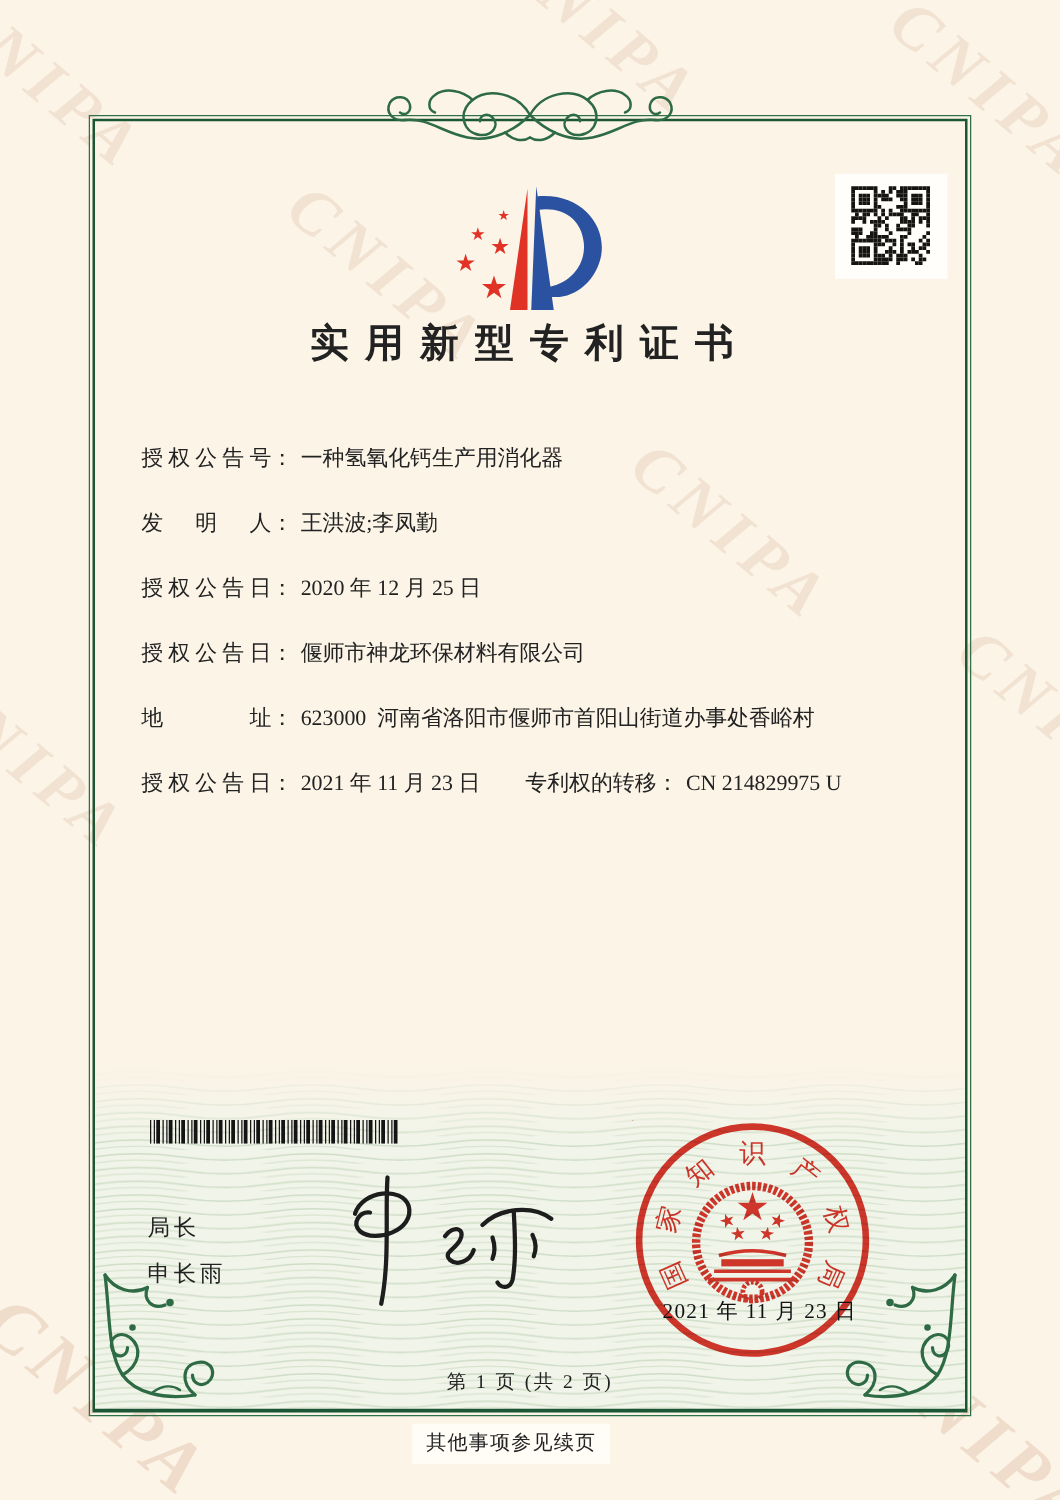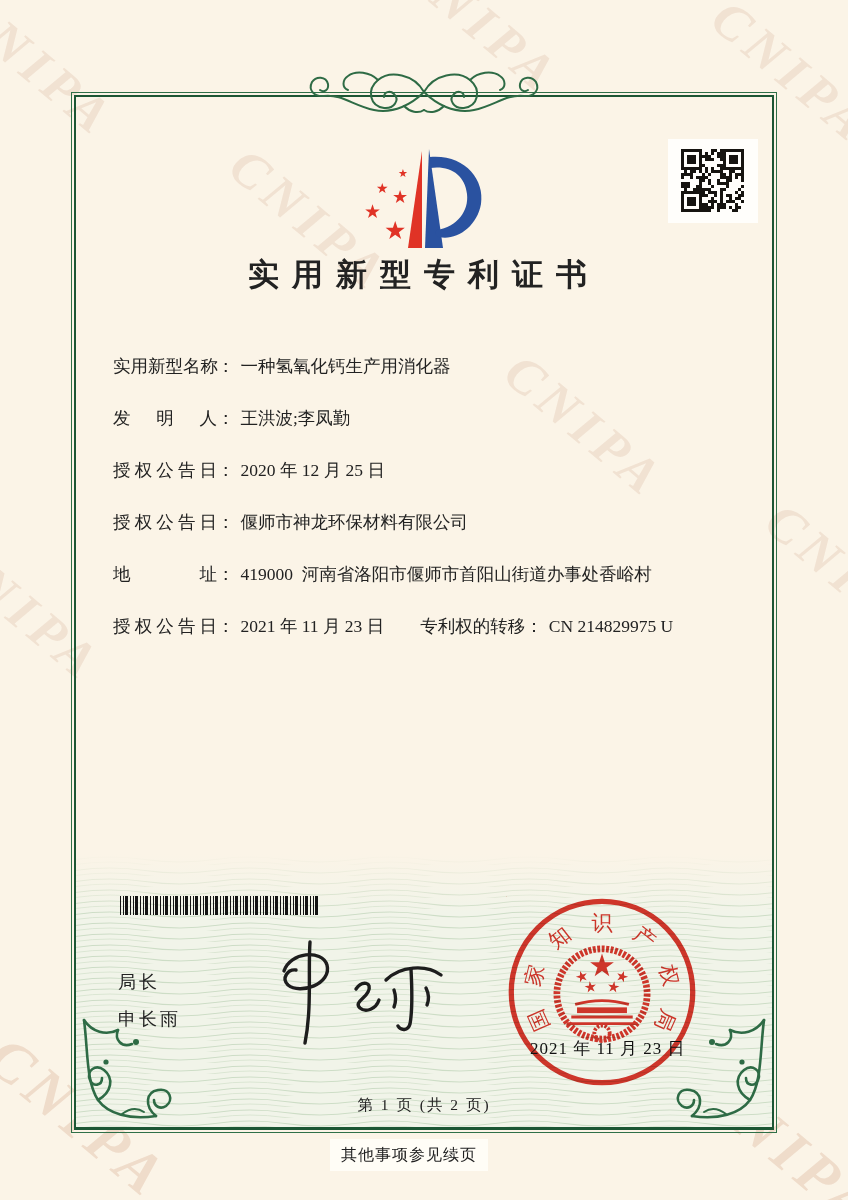--- a/index.html
+++ b/index.html
@@ -395,33 +395,33 @@
         <i style="left:36px;top:60px"></i>
         <i style="left:51px;top:60px"></i>
         <i style="left:54px;top:60px"></i>
       </div>
   </div>
 
   <div id="title">实用新型专利证书</div>
 
   <div id="fields">
     <div class="row">
-      <span class="lbl">实用新型名称</span><span class="cl">：</span><span class="val">一种氢氧化钙生产用消化器</span>
+      <span class="lbl">授权公告号</span><span class="cl">：</span><span class="val">一种氢氧化钙生产用消化器</span>
     </div>
     <div class="row">
       <span class="lbl">发明人</span><span class="cl">：</span><span class="val">王洪波;李凤勤</span>
     </div>
     <div class="row">
       <span class="lbl">授权公告日</span><span class="cl">：</span><span class="val">2020 年 12 月 25 日</span>
     </div>
     <div class="row">
       <span class="lbl">授权公告日</span><span class="cl">：</span><span class="val">偃师市神龙环保材料有限公司</span>
     </div>
     <div class="row">
-      <span class="lbl">地址</span><span class="cl">：</span><span class="val">419000  河南省洛阳市偃师市首阳山街道办事处香峪村</span>
+      <span class="lbl">地址</span><span class="cl">：</span><span class="val">623000  河南省洛阳市偃师市首阳山街道办事处香峪村</span>
     </div>
     <div class="row">
       <span class="lbl">授权公告日</span><span class="cl">：</span><span class="val">2021 年 11 月 23 日</span><span class="pair2"><span class="lbl">专利权的转移</span><span class="cl">：</span><span class="val">CN 214829975 U</span></span>
     </div>
   </div>
 
 
   <div id="barcode"><i style="width:1px;margin-right:2px"></i><i style="width:1px;margin-right:1px"></i><i style="width:3px;margin-right:2px"></i><i style="width:1px;margin-right:2px"></i><i style="width:1px;margin-right:1px"></i><i style="width:3px;margin-right:2px"></i><i style="width:1px;margin-right:2px"></i><i style="width:1px;margin-right:1px"></i><i style="width:3px;margin-right:2px"></i><i style="width:1px;margin-right:2px"></i><i style="width:1px;margin-right:1px"></i><i style="width:3px;margin-right:2px"></i><i style="width:1px;margin-right:2px"></i><i style="width:1px;margin-right:1px"></i><i style="width:3px;margin-right:2px"></i><i style="width:1px;margin-right:2px"></i><i style="width:1px;margin-right:1px"></i><i style="width:3px;margin-right:2px"></i><i style="width:1px;margin-right:2px"></i><i style="width:1px;margin-right:1px"></i><i style="width:3px;margin-right:2px"></i><i style="width:1px;margin-right:2px"></i><i style="width:1px;margin-right:1px"></i><i style="width:3px;margin-right:2px"></i><i style="width:1px;margin-right:2px"></i><i style="width:1px;margin-right:1px"></i><i style="width:3px;margin-right:2px"></i><i style="width:1px;margin-right:2px"></i><i style="width:1px;margin-right:1px"></i><i style="width:3px;margin-right:2px"></i><i style="width:1px;margin-right:2px"></i><i style="width:1px;margin-right:1px"></i><i style="width:3px;margin-right:2px"></i><i style="width:1px;margin-right:2px"></i><i style="width:1px;margin-right:1px"></i><i style="width:3px;margin-right:2px"></i><i style="width:1px;margin-right:2px"></i><i style="width:1px;margin-right:1px"></i><i style="width:3px;margin-right:2px"></i><i style="width:1px;margin-right:2px"></i><i style="width:1px;margin-right:1px"></i><i style="width:3px;margin-right:2px"></i><i style="width:1px;margin-right:2px"></i><i style="width:1px;margin-right:1px"></i><i style="width:3px;margin-right:2px"></i><i style="width:1px;margin-right:2px"></i><i style="width:1px;margin-right:1px"></i><i style="width:3px;margin-right:2px"></i><i style="width:1px;margin-right:2px"></i><i style="width:1px;margin-right:1px"></i><i style="width:3px;margin-right:2px"></i><i style="width:1px;margin-right:2px"></i><i style="width:1px;margin-right:1px"></i><i style="width:3px;margin-right:2px"></i><i style="width:1px;margin-right:2px"></i><i style="width:1px;margin-right:1px"></i><i style="width:3px;margin-right:2px"></i><i style="width:1px;margin-right:2px"></i><i style="width:1px;margin-right:1px"></i><i style="width:3px;margin-right:2px"></i></div>
 
   <div id="signer">

